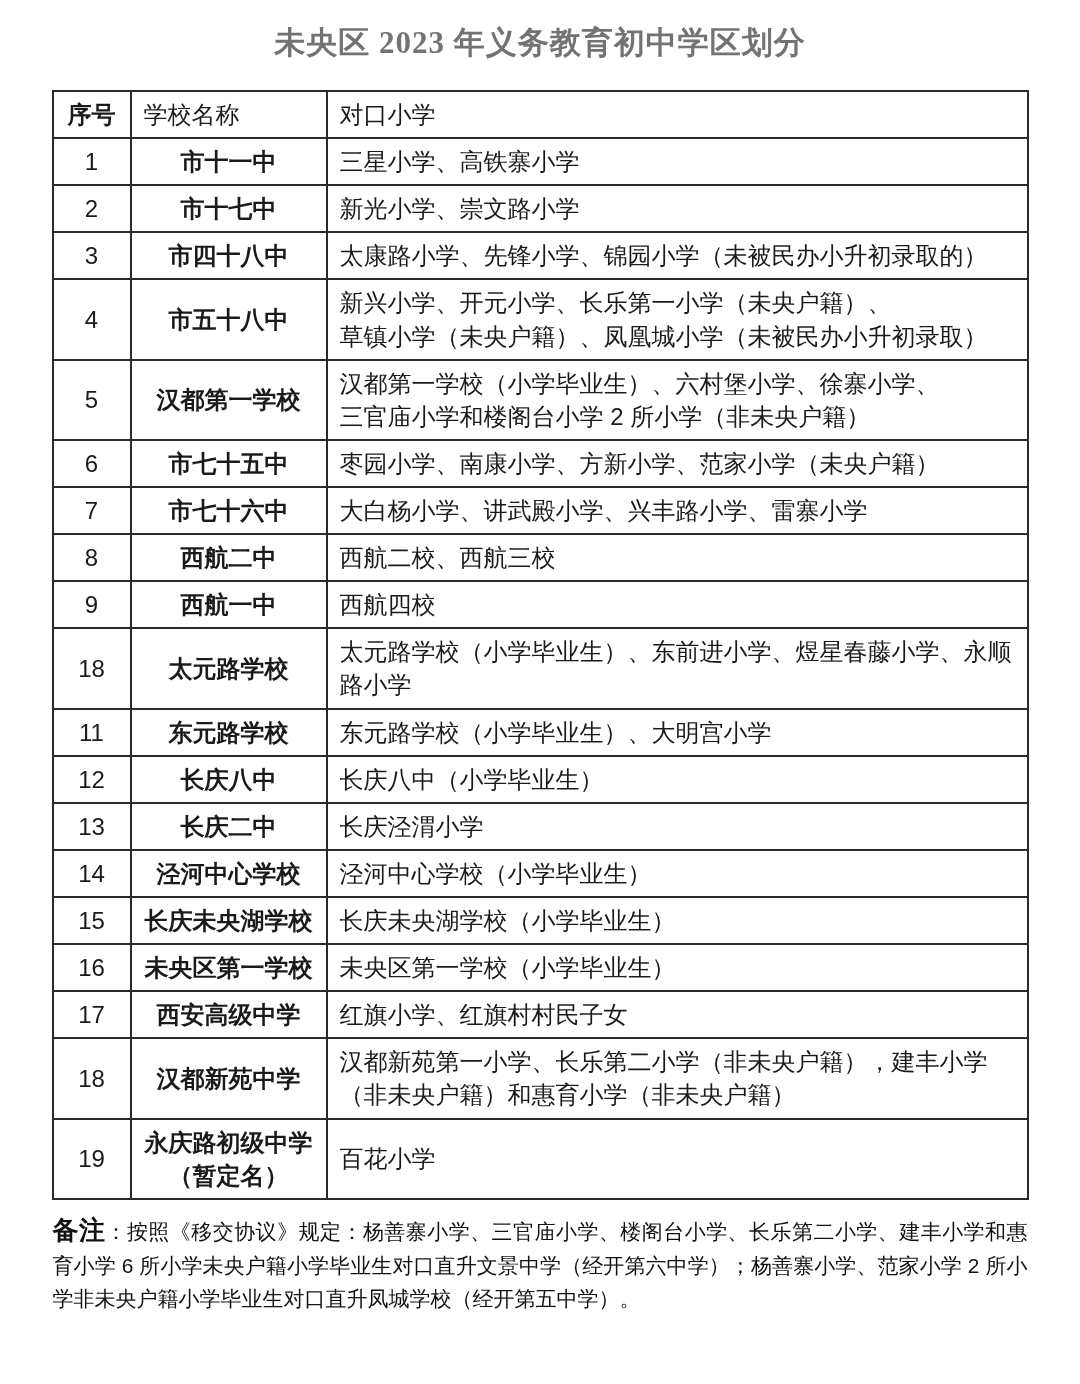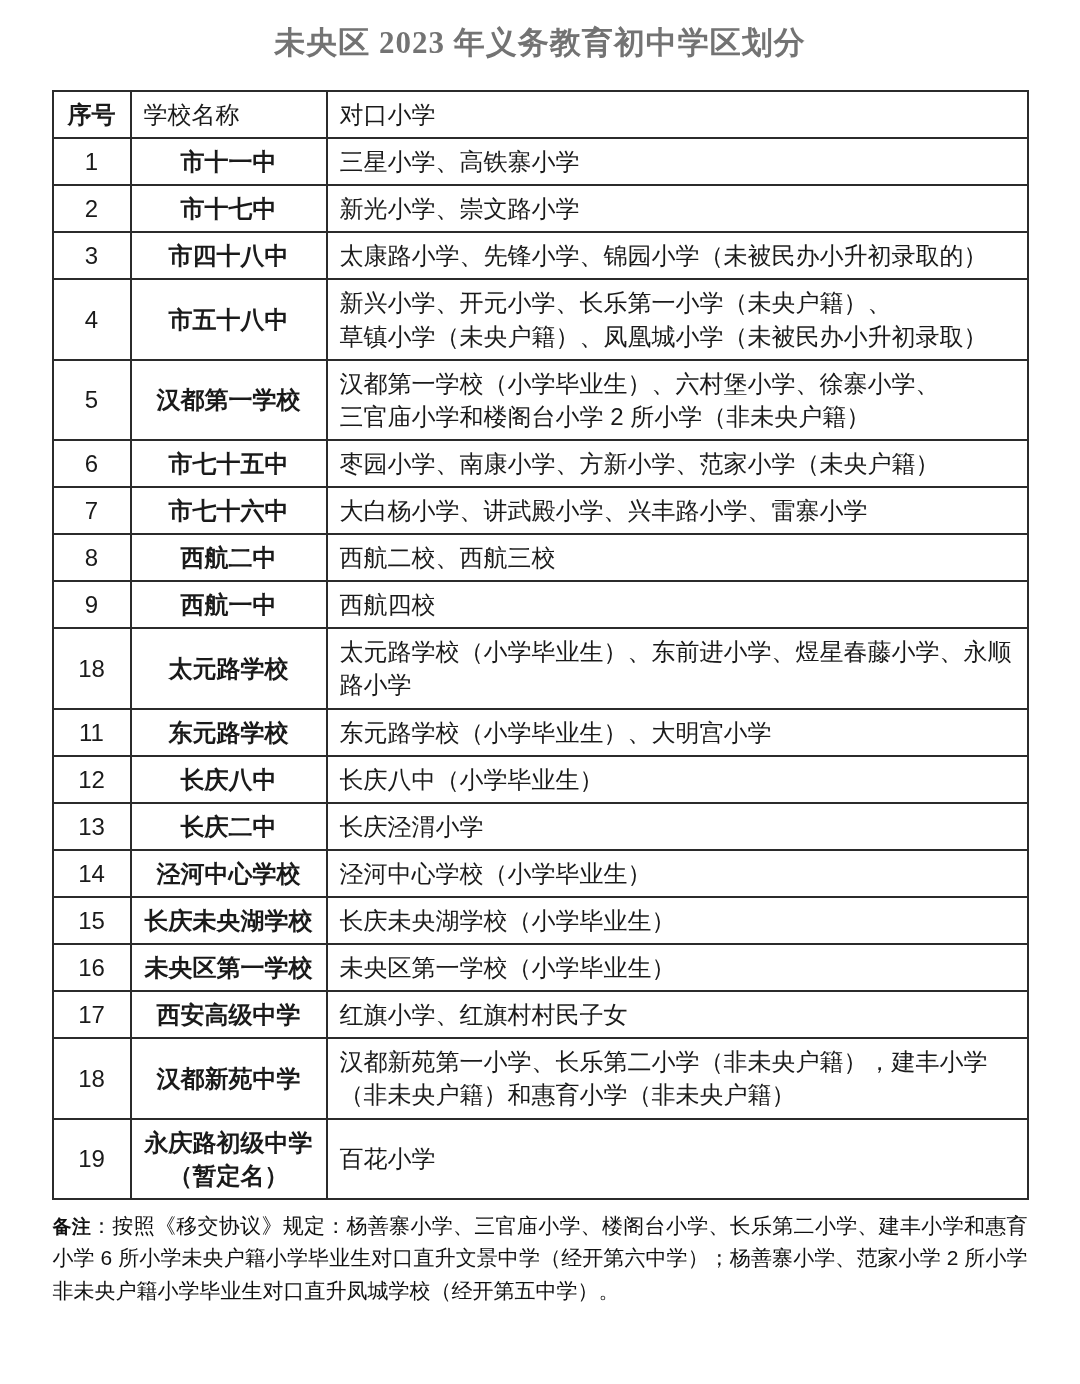--- a/index.html
+++ b/index.html
@@ -77,21 +77,21 @@
   .note {
     width: 975px;
     margin: 10px auto 0 auto;
     font-size: 21px;
     line-height: 1.55;
     text-align: justify;
     color: #111;
   }
   .note .note-label {
     font-weight: bold;
-    font-size: 19px;
+    font-size: 26px;
   }
 </style>
 </head>
 <body>
 
 <div class="page">
 
   <h1 class="doc-title">未央区 2023 年义务教育初中学区划分</h1>
 
   <table class="zoning">

